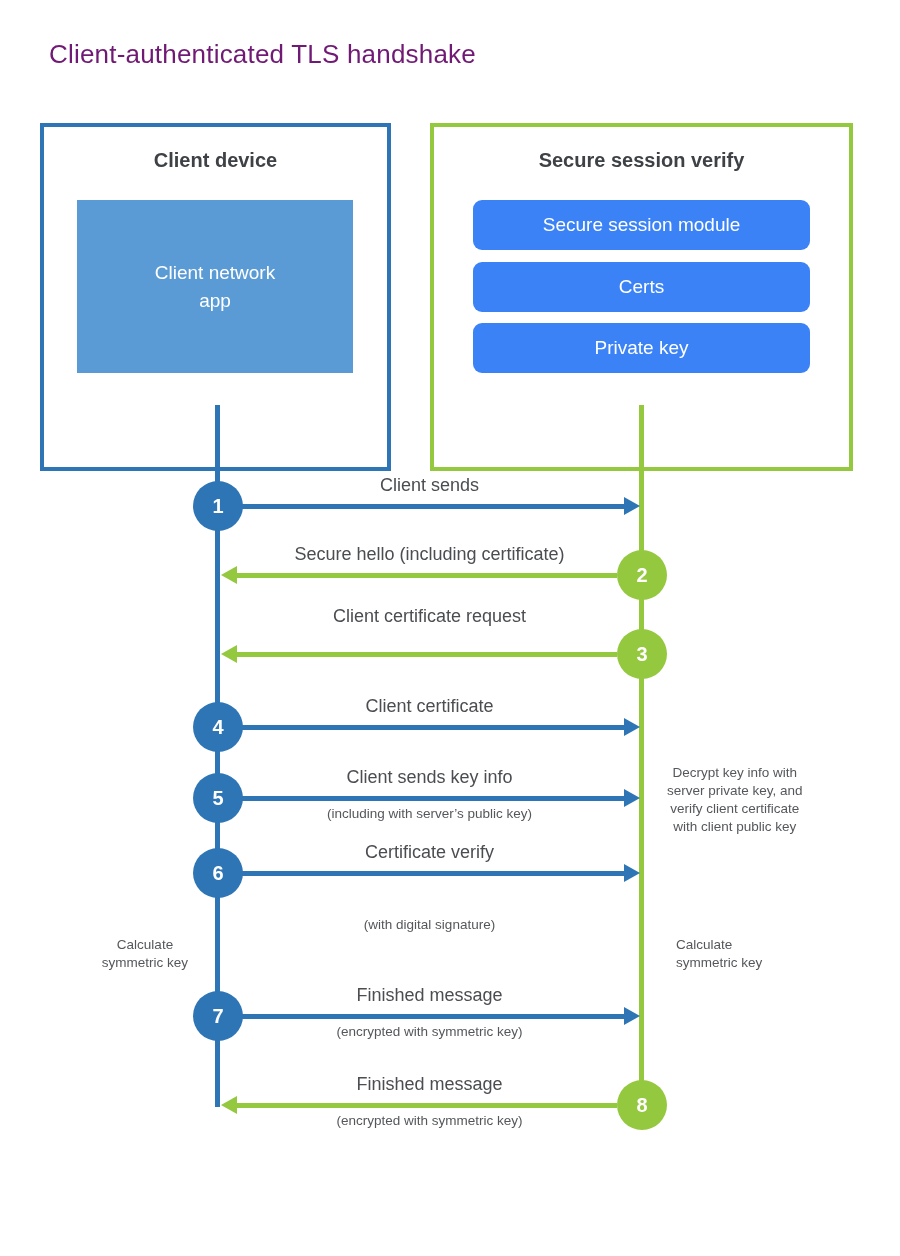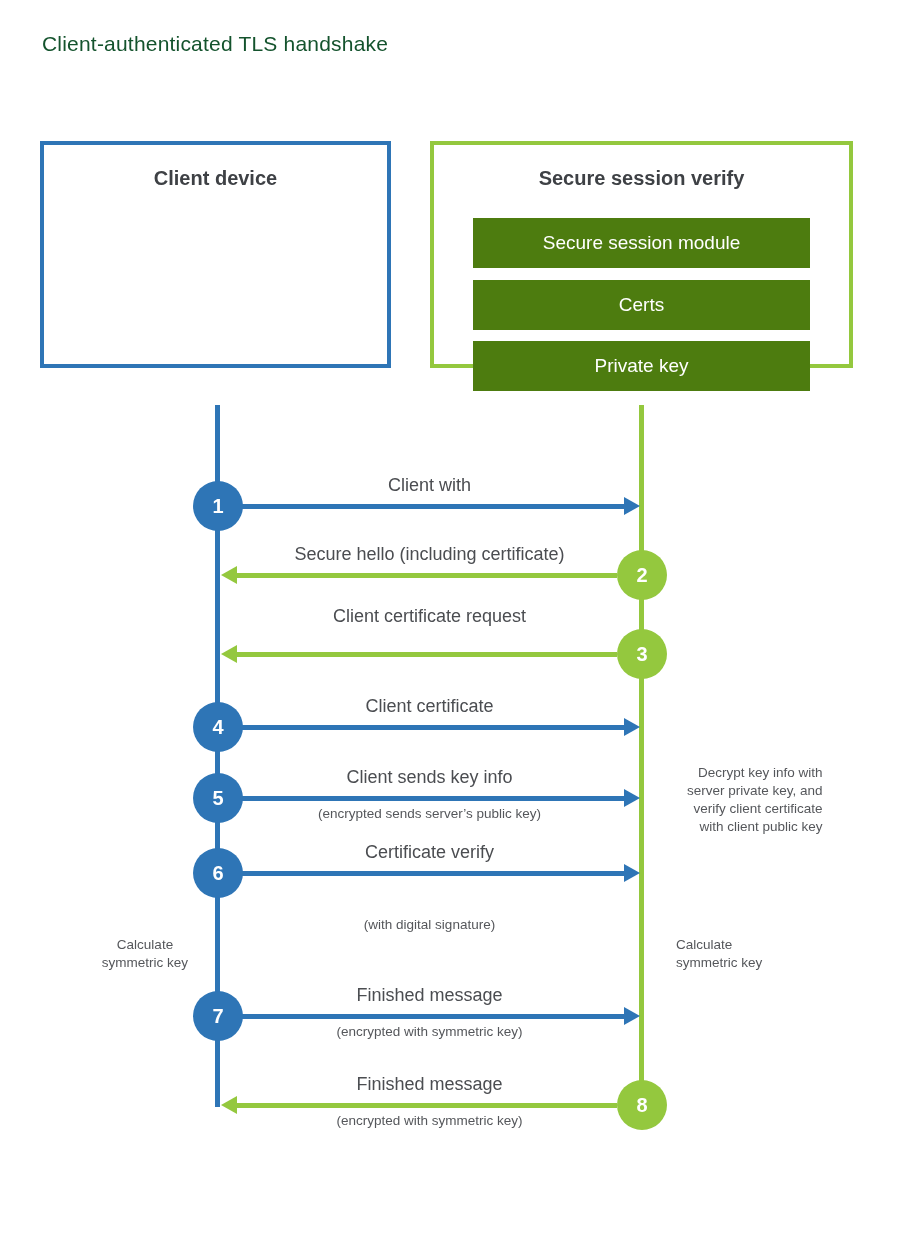--- a/index.html
+++ b/index.html
@@ -1,41 +1,41 @@
 <!DOCTYPE html>
 <html><head>
 <meta charset="utf-8">
 <style>
   html,body { margin:0; padding:0; background:#ffffff; }
   .canvas {
     position:relative; width:900px; height:1256px; background:#ffffff;
     font-family:"Liberation Sans", sans-serif; overflow:hidden;
   }
   .diagram-title {
-    position:absolute; left:37px; top:27px; margin:5px;
-    font-size:21px; font-weight:300; color:#14532d; letter-spacing:0.2px;
+    position:absolute; left:37px; top:27px; margin:12px;
+    font-size:26px; font-weight:300; color:#701a75; letter-spacing:0.2px;
   }
   
-  .actor-box { position:absolute; top:141px; height:227px; background:#fff; box-sizing:border-box; }
+  .actor-box { position:absolute; top:123px; height:348px; background:#fff; box-sizing:border-box; }
   .actor-box.client { left:40px;  width:351px; border:4px solid #2e75b6; }
   .actor-box.server { left:430px; width:423px; border:4px solid #94c83e; }
   .actor-title {
     position:absolute; left:0; right:0; top:22px; text-align:center;
     font-size:20px; font-weight:700; color:#3e4145;
   }
   .app-box {
     position:absolute; left:33px; top:73px; width:276px; height:173px;
     background:#5b9bd5; color:#ffffff; font-size:19px; line-height:1.45;
     display:flex; align-items:center; justify-content:center; text-align:center;
     white-space:pre-line;
   }
   .module-bar {
     position:absolute; left:39px; width:337px; height:50px;
-    background:#4d7c0f; color:#ffffff; font-size:19px;
-    display:flex; align-items:center; justify-content:center; text-align:right;
+    background:#3b82f6; color:#ffffff; font-size:19px;
+    display:flex; align-items:center; justify-content:center; text-align:right;border-radius:9px;
   }
   
   .lifeline { position:absolute; top:405px; width:5px; }
   .lifeline.blue  { left:215px; height:702px; background:#2e75b6; }
   .lifeline.green { left:639px; height:700px; background:#94c83e; }
   
   .step-circle {
     position:absolute; width:50px; height:50px; border-radius:50%;
     color:#ffffff; font-size:20px; font-weight:700;
     display:flex; align-items:center; justify-content:center;
@@ -55,69 +55,71 @@
   }
   .msg-sublabel {
     position:absolute; left:222px; width:415px; text-align:center;
     font-size:13.5px; color:#55575b;
   }
   
   .side-note {
     position:absolute; font-size:13.5px; color:#55575b; line-height:1.33;
     white-space:pre-line;
   }
-  .side-note.decrypt { left:667px; top:764px; text-align:right;margin-left:20px; }
+  .side-note.decrypt { left:667px; top:764px; text-align:center; }
   .side-note.calc-left  { left:85px;  top:936px; width:120px; text-align:center; }
   .side-note.calc-right { left:676px; top:936px; text-align:left; }
 </style>
 </head>
 <body>
 
 <div class="canvas">
 
   <h1 class="diagram-title">Client-authenticated TLS handshake</h1>
 
   <div class="actor-box client">
     <div class="actor-title">Client device</div>
+    <div class="app-box">Client network
+app</div>
   </div>
 
   <div class="actor-box server">
     <div class="actor-title">Secure session verify</div>
     <div id="server-modules">
         <div class="module-bar" style="top: 73px;">Secure session module</div>
         <div class="module-bar" style="top: 135px;">Certs</div>
         <div class="module-bar" style="top: 196px;">Private key</div>
       </div>
   </div>
 
   <div class="lifeline blue"></div>
   <div class="lifeline green"></div>
 
   <div id="steps-layer">
       <div class="step-circle blue" style="top: 481px;">1</div>
       <div class="arrow-line blue" style="top: 504px;"></div>
       <div class="arrow-head right" style="top: 497px;"></div>
-      <div class="msg-label" style="top: 475px;">Client with</div>
+      <div class="msg-label" style="top: 475px;">Client sends</div>
       <div class="step-circle green" style="top: 550px;">2</div>
       <div class="arrow-line green" style="top: 573px;"></div>
       <div class="arrow-head left" style="top: 566px;"></div>
       <div class="msg-label" style="top: 544px;">Secure hello (including certificate)</div>
       <div class="step-circle green" style="top: 629px;">3</div>
       <div class="arrow-line green" style="top: 652px;"></div>
       <div class="arrow-head left" style="top: 645px;"></div>
       <div class="msg-label" style="top: 606px;">Client certificate request</div>
       <div class="step-circle blue" style="top: 702px;">4</div>
       <div class="arrow-line blue" style="top: 725px;"></div>
       <div class="arrow-head right" style="top: 718px;"></div>
       <div class="msg-label" style="top: 696px; text-align: center;">Client certificate</div>
       <div class="step-circle blue" style="top: 773px;">5</div>
       <div class="arrow-line blue" style="top: 796px;"></div>
       <div class="arrow-head right" style="top: 789px;"></div>
       <div class="msg-label" style="top: 767px;">Client sends key info</div>
-      <div class="msg-sublabel" style="top: 806px;">(encrypted sends server’s public key)</div>
+      <div class="msg-sublabel" style="top: 806px;">(including with server’s public key)</div>
       <div class="step-circle blue" style="top: 848px;">6</div>
       <div class="arrow-line blue" style="top: 871px;"></div>
       <div class="arrow-head right" style="top: 864px;"></div>
       <div class="msg-label" style="top: 842px;">Certificate verify</div>
       <div class="msg-sublabel" style="top: 881px; margin-top: 36px;">(with digital signature)</div>
       <div class="step-circle blue" style="top: 991px;">7</div>
       <div class="arrow-line blue" style="top: 1014px;"></div>
       <div class="arrow-head right" style="top: 1007px;"></div>
       <div class="msg-label" style="top: 985px;">Finished message</div>
       <div class="msg-sublabel" style="top: 1024px;">(encrypted with symmetric key)</div>

